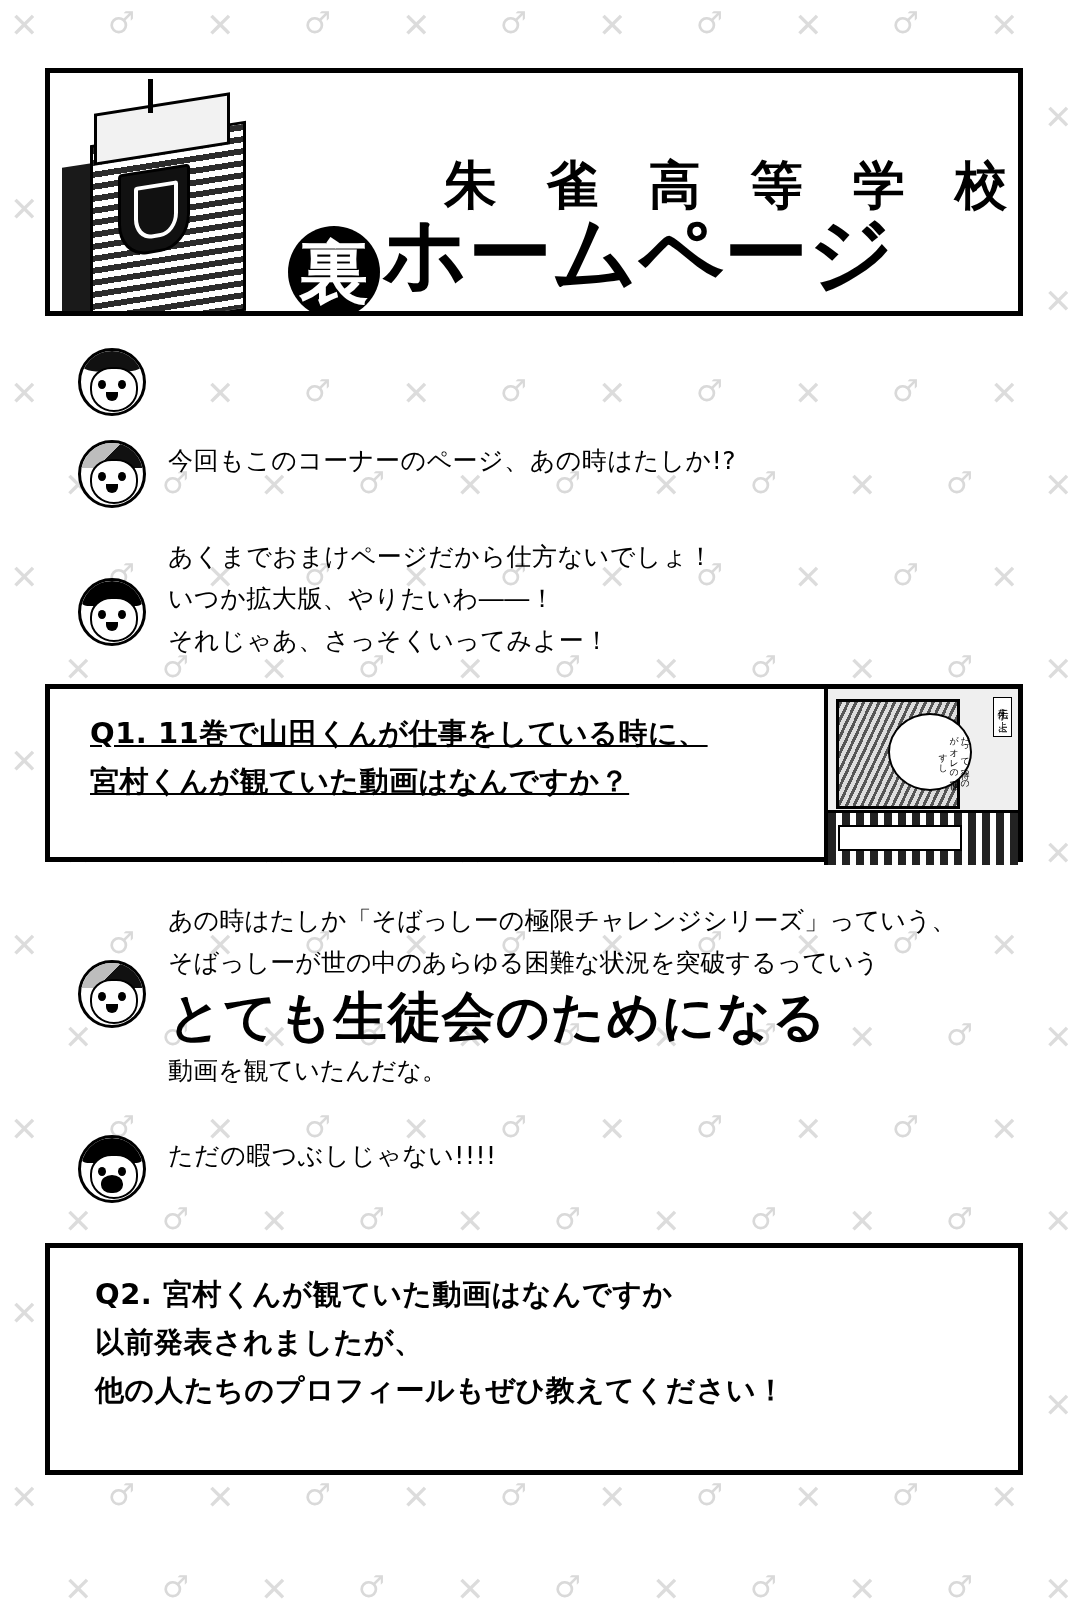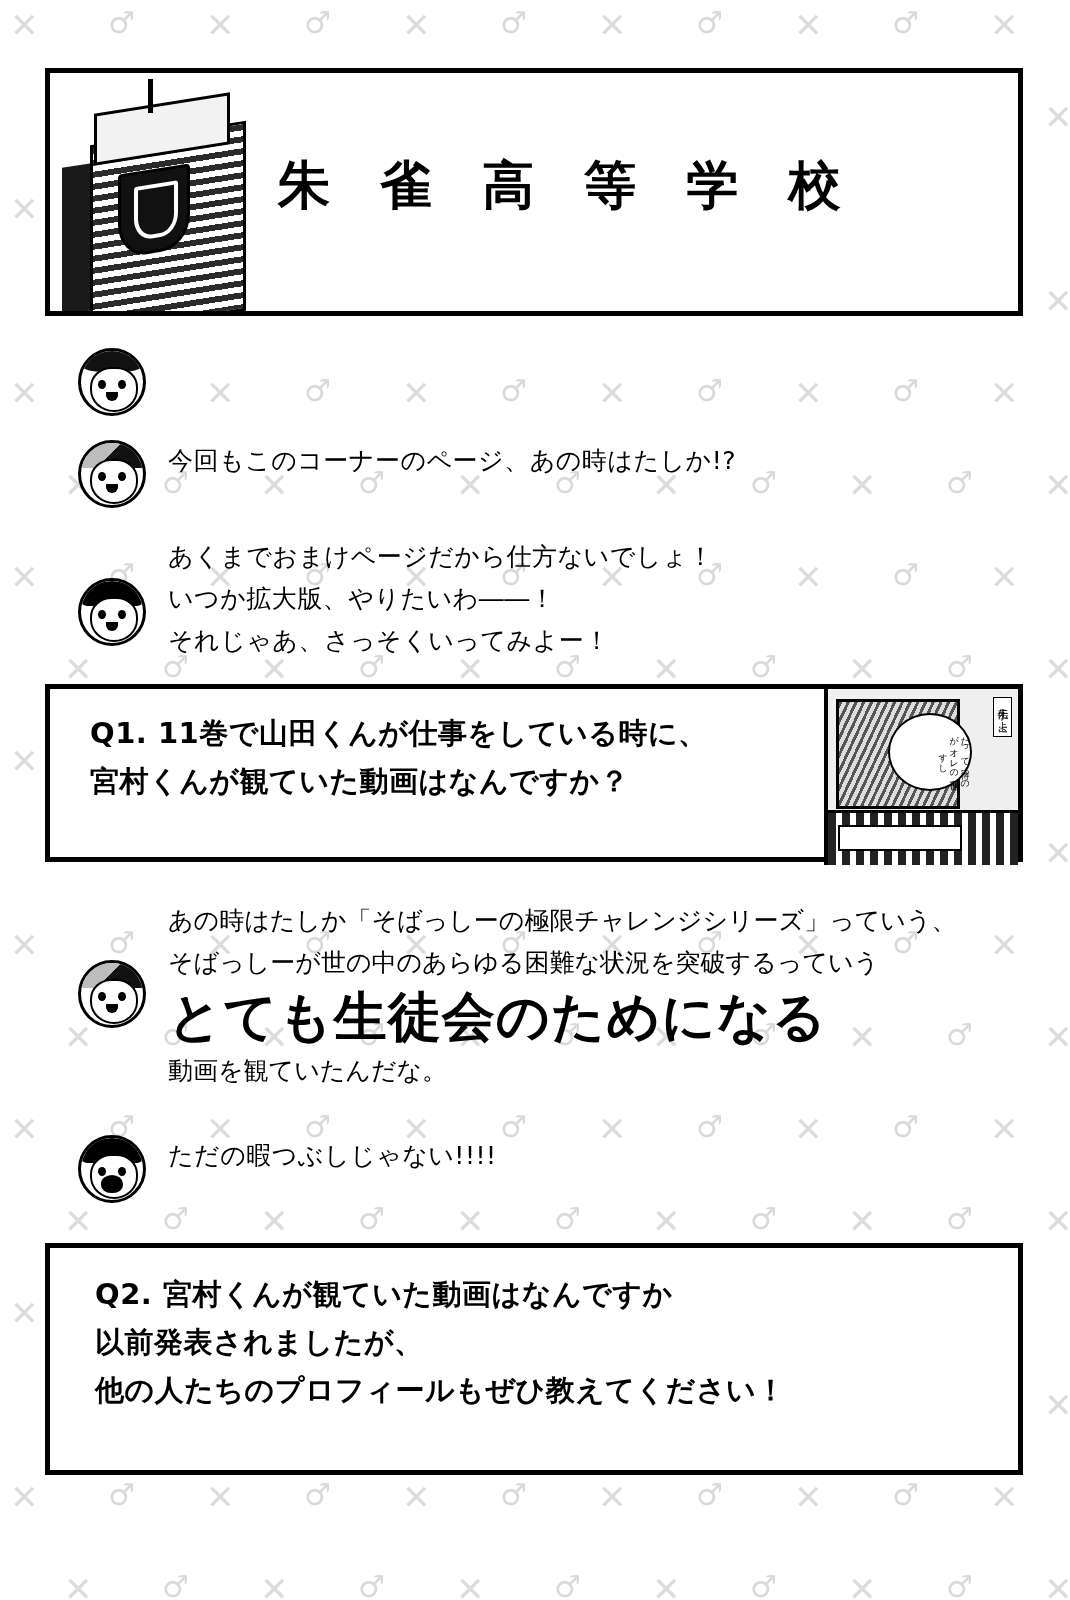--- a/index.html
+++ b/index.html
@@ -119,21 +119,21 @@
     height: 150px;
     background: #1a1a1a;
     transform: skewY(-9deg);
   }
 
   .banner-title-main {
     position: absolute;
     left: 228px;
     top: 78px;
     width: 745px;
-    text-align: left;
+    text-align: right;
     font-family: "DejaVu Sans", sans-serif;
     font-weight: bold;
     font-size: 52px;
     letter-spacing: 16px;
     white-space: nowrap;
   }
   .banner-title-big {
     position: absolute;
     left: 238px;
     top: 138px;
@@ -535,20 +535,23 @@
 
   <div class="banner">
     <div class="banner-building">
       <div class="bldg-shade"></div>
       <div class="bldg-body"></div>
       <div class="bldg-top"></div>
       <div class="bldg-spire"></div>
       <div class="bldg-crest"></div>
     </div>
     <div class="banner-title-main">朱 雀 高 等 学 校</div>
+    <div class="banner-title-big">
+      <span class="banner-kanji-circle">裏</span><span>ホームページ</span>
+    </div>
 
   </div>
 
   <div class="dialogue" style="left:78px; top:348px; width:900px;">
     <div class="avatar">
       <div class="hair"></div>
         <div class="face"></div>
       <div class="eye l"></div>
         <div class="eye r"></div>
         <div class="mouth"></div>
@@ -573,21 +576,21 @@
       <div class="eye l"></div>
         <div class="eye r"></div>
         <div class="mouth"></div>
     </div>
     <div class="speech">あくまでおまけページだから仕方ないでしょ！
 いつか拡大版、やりたいわ――！
 それじゃあ、さっそくいってみよー！</div>
   </div>
 
   <div class="qbox" style="left:45px; top:684px; width:978px; height:178px;">
-    <div style="padding:20px 112px 0 40px;">
+    <div style="padding:20px 112px 0 40px;text-decoration:underline;">
       <div class="qtext">Q1. 11巻で山田くんが仕事をしている時に、
 宮村くんが観ていた動画はなんですか？</div>
     </div>
     <div class="panel-inset">
       <div class="p-screen"></div>
       <div class="p-bubble">だって 待つのが オレの仕事ですし</div>
       <div class="p-side">手伝えよ!!</div>
       <div class="p-desk"></div>
       <div class="p-keys"></div>
     </div>

